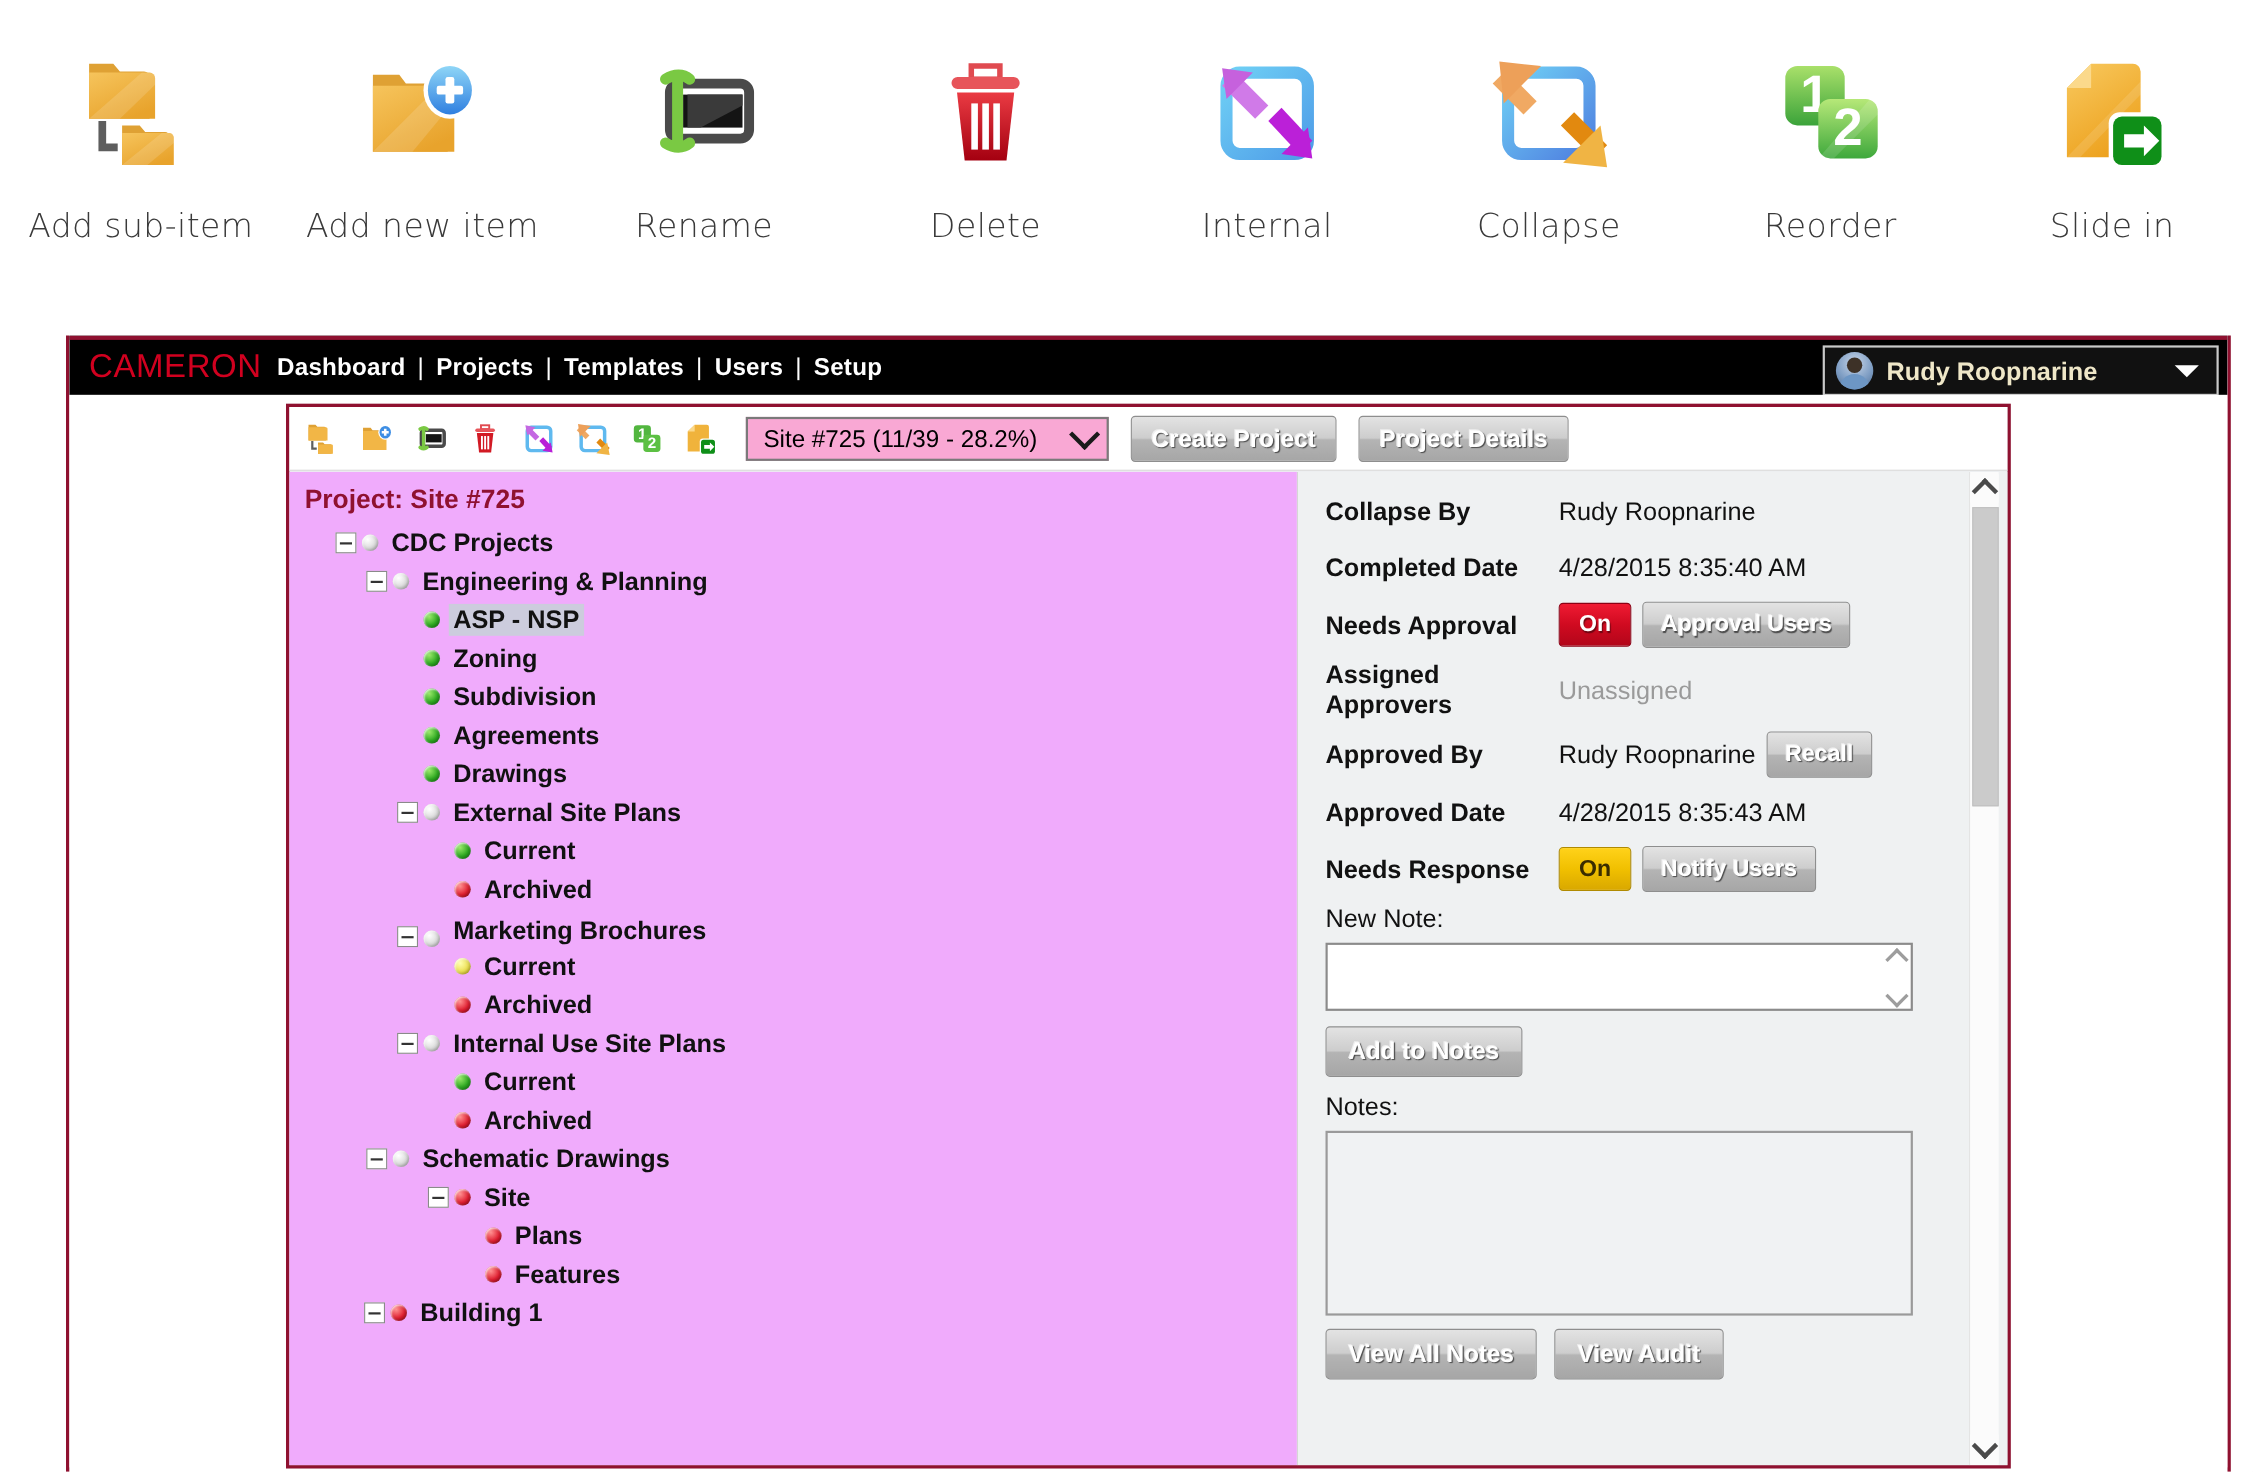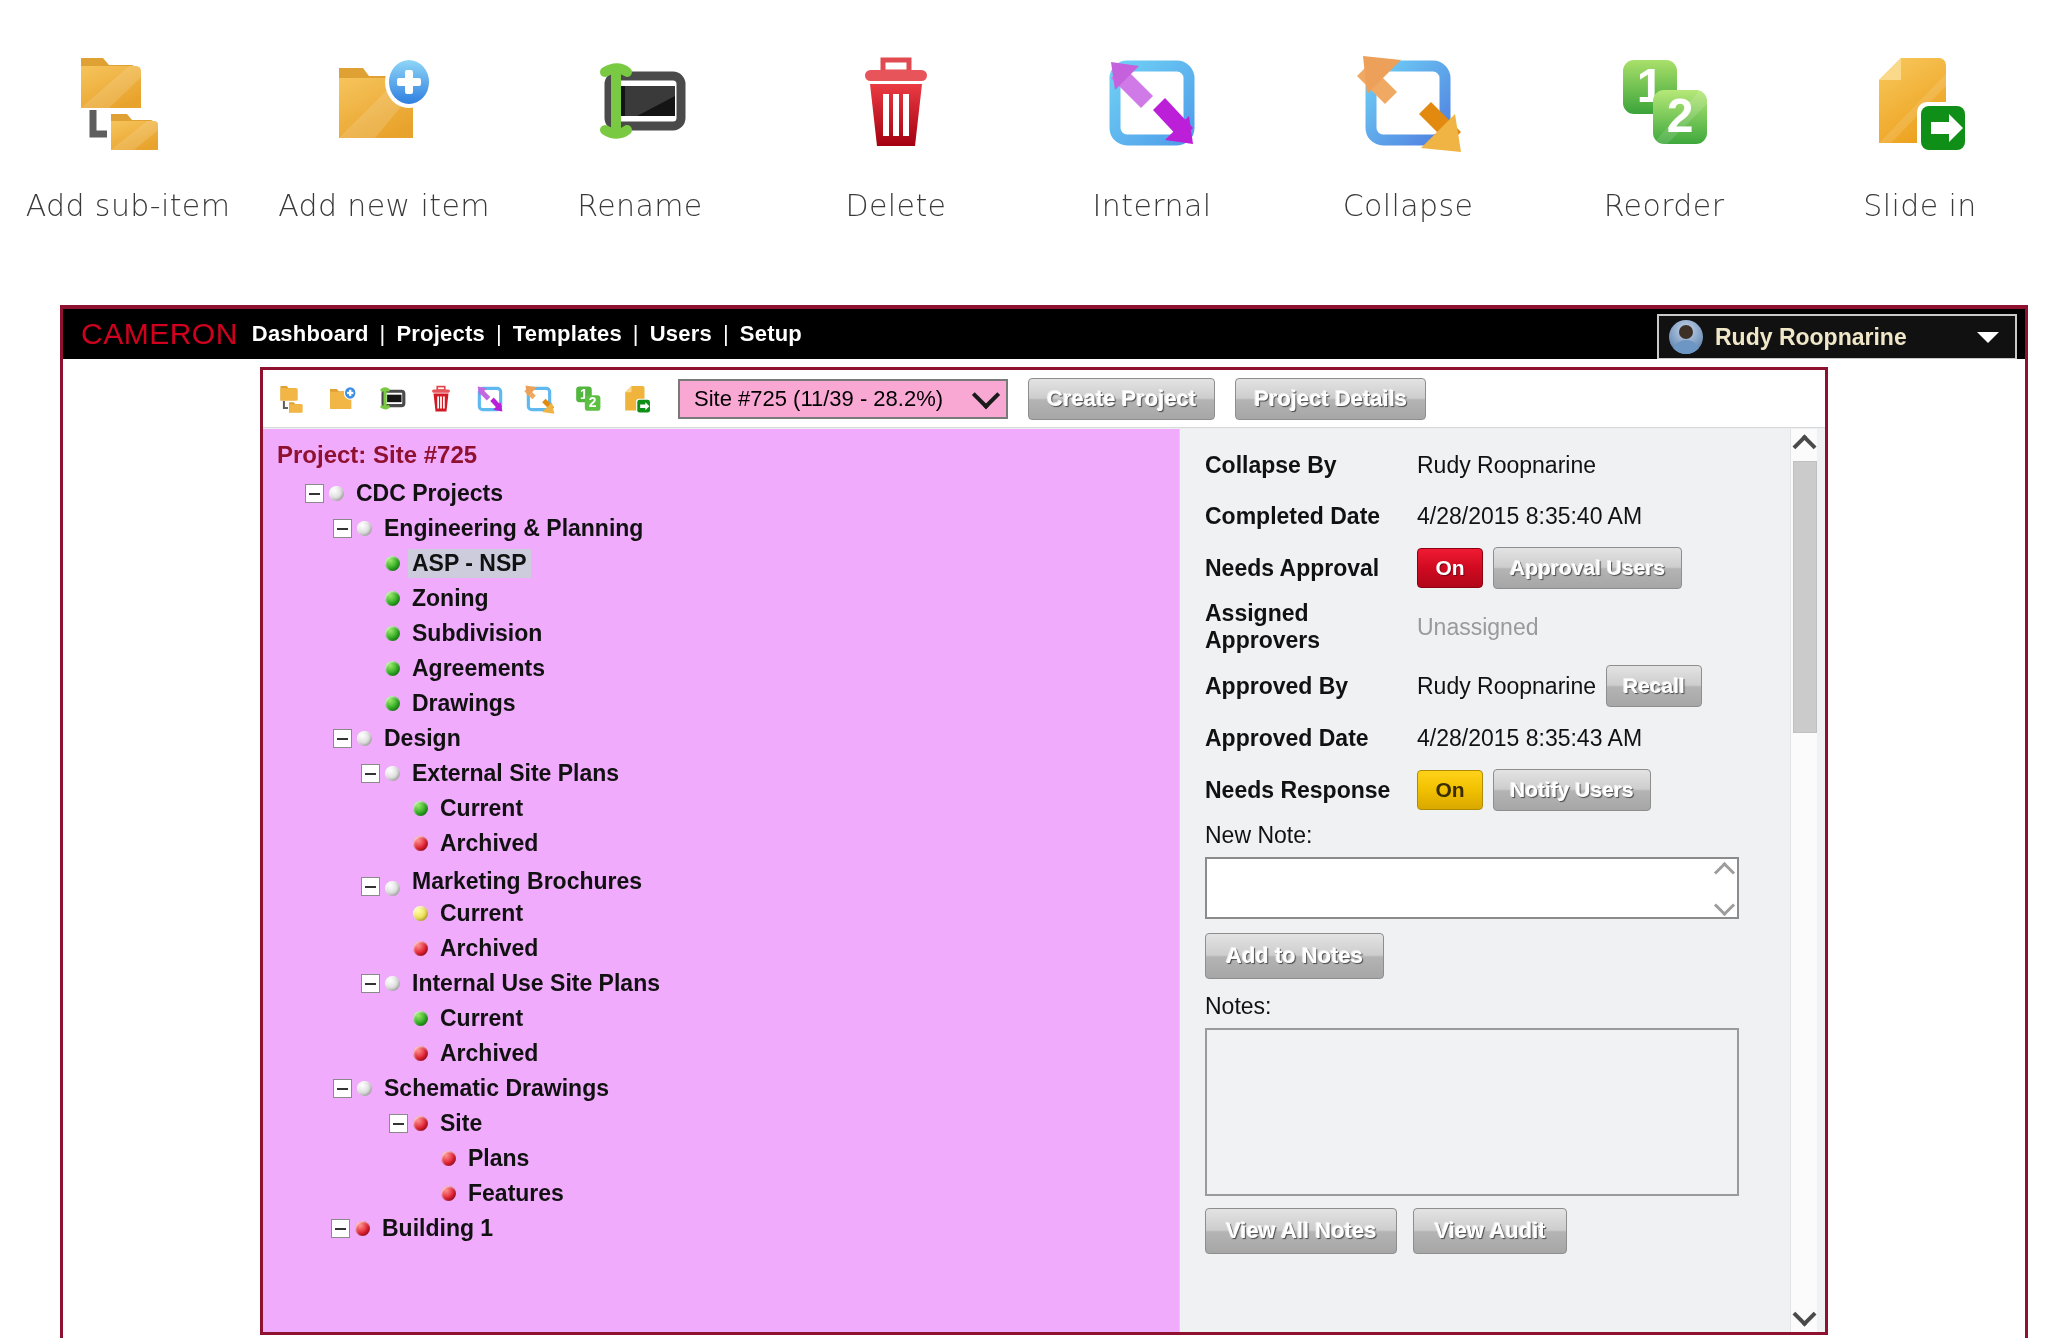--- a/index.html
+++ b/index.html
@@ -699,25 +699,20 @@
               <div class="tnode" style="padding-left: 98px;">
                 <span class="spacer19"></span>
                 <span class="bullet b-green"></span>
                 <span class="label">Agreements</span>
               </div>
               <div class="tnode" style="padding-left: 98px;">
                 <span class="spacer19"></span>
                 <span class="bullet b-green"></span>
                 <span class="label">Drawings</span>
               </div>
-              <div class="tnode" style="padding-left: 70px;">
-                <span class="expander"></span>
-                <span class="bullet b-grey"></span>
-                <span class="label">Design</span>
-              </div>
               <div class="tnode" style="padding-left: 98px;">
                 <span class="expander"></span>
                 <span class="bullet b-grey"></span>
                 <span class="label">External Site Plans</span>
               </div>
               <div class="tnode" style="padding-left: 126px;">
                 <span class="spacer19"></span>
                 <span class="bullet b-green"></span>
                 <span class="label">Current</span>
               </div>

